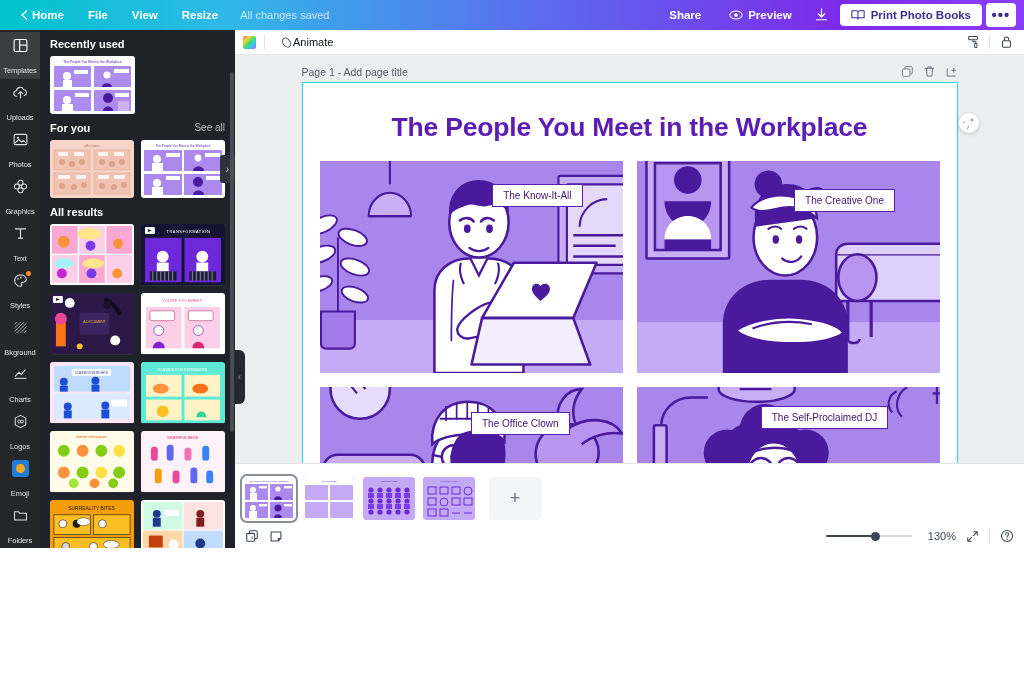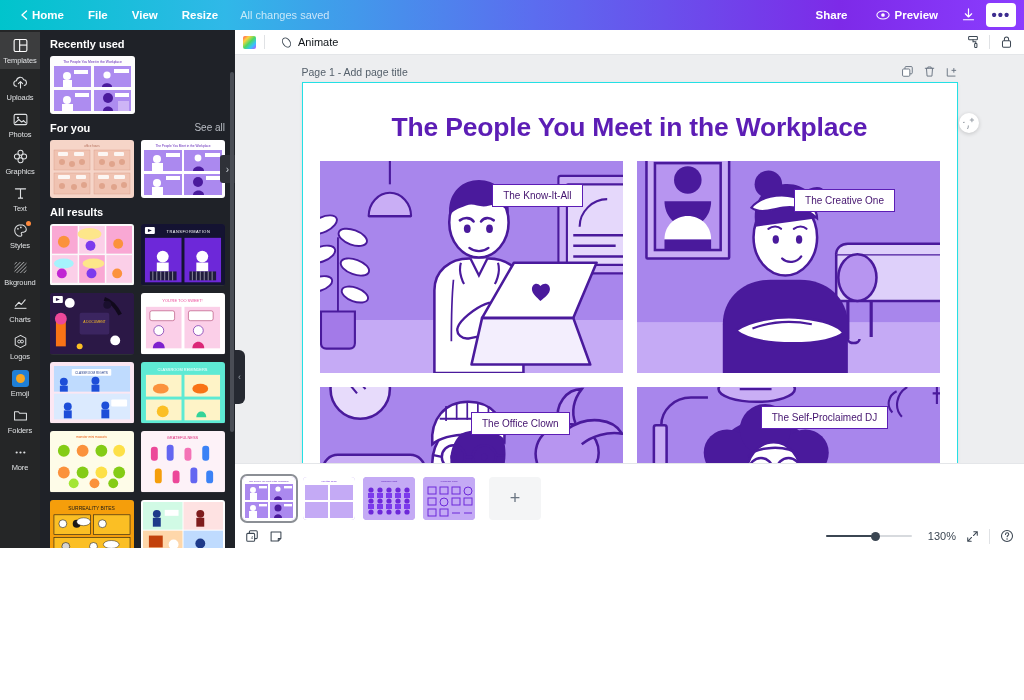--- a/index.html
+++ b/index.html
@@ -61,21 +61,21 @@
   .body { flex: 1; display: flex; min-height: 0; position: relative; }
 
   
   .rail {
     width: 40px; flex: 0 0 40px; background: #252627;
     display: flex; flex-direction: column; align-items: center;
     padding-top: 2px; overflow: hidden;
   }
   .rail-item {
     width: 40px; padding: 5px 0 4px; display: flex; flex-direction: column;
-    align-items: center; gap: 2px; cursor: pointer; position: relative;
+    align-items: center; gap: 12px; cursor: pointer; position: relative;
     color: #e5e7eb;
   }
   .rail-item.active { background: #3c3d3e; }
   .rail-label { font-size: 7.5px; line-height: 9px; letter-spacing: -0.1px; color: #dfe1e3; text-align: center; }
   .rail-ico { width: 17px; height: 17px; display: block; }
   .rail-dot {
     position: absolute; top: 4px; right: 9px; width: 5px; height: 5px;
     border-radius: 50%; background: #ff8a3d;
   }
   .emoji-box {
@@ -139,21 +139,21 @@
     height: 25px; flex: 0 0 25px; background: #fff; border-bottom: 1px solid #e4e6e9;
     display: flex; align-items: center; padding: 0 8px; gap: 8px;
   }
   .rainbow {
     width: 13px; height: 13px; border-radius: 2px;
     background:
       linear-gradient(135deg, #ff5757 0%, #ffd23f 25%, #4cd964 50%, #34c3ff 75%, #c74bff 100%);
   }
   .tb-div { width: 1px; height: 14px; background: #e0e2e5; }
   .animate-btn {
-    display: flex; align-items: center; gap: 5px; font-size: 11px;
+    display: flex; align-items: center; font-size: 11px;
     padding: 3px 7px; border-radius: 3px; cursor: pointer; color: #0e1318;
   }
   .ed-right { margin-left: auto; display: flex; align-items: center; gap: 7px; }
   .ed-icon { width: 19px; height: 19px; display: flex; align-items: center; justify-content: center; cursor: pointer; border-radius: 3px; }
 
   .canvas-area {
     flex: 1; position: relative; overflow: hidden;
     display: flex; flex-direction: column; align-items: center;
     padding-top: 10px;
   }
@@ -243,20 +243,26 @@
         <svg width="14" height="10" viewBox="0 0 16 11">
           <ellipse cx="8" cy="5.5" rx="7" ry="4.6" stroke="#fff" stroke-width="1.2" fill="none"></ellipse>
           <circle cx="8" cy="5.5" r="2.1" fill="#fff"></circle>
         </svg>
         <span>Preview</span>
       </div>
       <div class="tb-icon-btn">
         <svg width="13" height="14" viewBox="0 0 14 15">
           <path d="M7 1v8M3.6 6.2 7 9.6l3.4-3.4M1.6 12.6h10.8" stroke="#fff" stroke-width="1.3" fill="none" stroke-linecap="round" stroke-linejoin="round"></path>
         </svg>
+      </div>
+      <div class="tb-white">
+        <svg width="14" height="12" viewBox="0 0 16 13">
+          <path d="M1 1.6h5.3c.9 0 1.7.7 1.7 1.6v8c0-.9-.8-1.6-1.7-1.6H1V1.6ZM15 1.6H9.7c-.9 0-1.7.7-1.7 1.6v8c0-.9.8-1.6 1.7-1.6H15V1.6Z" stroke="#3d2d8f" stroke-width="1.2" fill="none" stroke-linejoin="round"></path>
+        </svg>
+        <span>Print Photo Books</span>
       </div>
       <div class="tb-dots">•••</div>
     </div>
   </div>
 
   <div class="body">
 
     <div class="rail">
 
       <div class="rail-item active">

